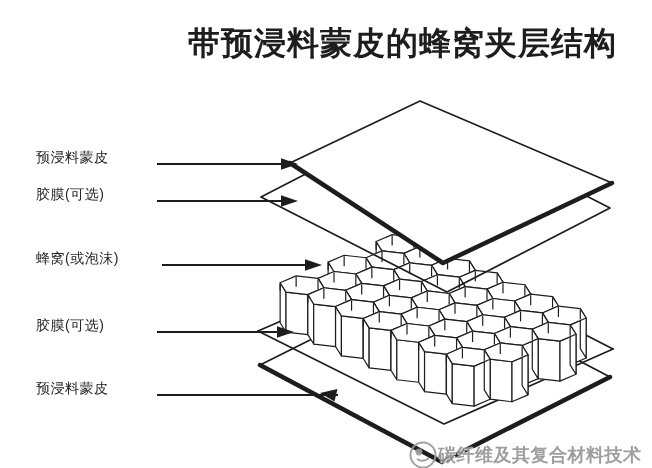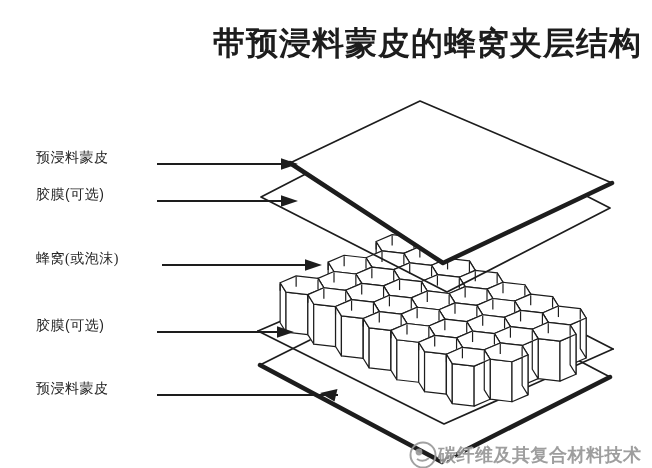--- a/index.html
+++ b/index.html
@@ -7,21 +7,21 @@
     --wm:#969696;
     --bg:#ffffff;
   }
   html,body{margin:0;padding:0;background:#f5f5f5;}
   body{font-family:"Liberation Sans", sans-serif;}
   #stage{
     position:relative;width:652px;height:468px;background:var(--bg);
     overflow:hidden;margin:0 auto;
   }
   #page-title{
-    position:absolute;left:213px;top:22px;width:440px;
+    position:absolute;left:188px;top:22px;width:440px;
     font-size:32px;font-weight:600;letter-spacing:1px;color:var(--ink);
     white-space:nowrap;
   }
   #diagram-svg{position:absolute;left:0;top:0;}
   .layer-label{
     position:absolute;left:36px;
     font-size:14px;font-weight:500;color:#262626;white-space:nowrap;
     letter-spacing:0.5px;
   }
   #watermark{
@@ -363,21 +363,21 @@
       <polygon points="294,332 277,326.2 277,337.8" stroke="none"></polygon>
 
       <line x1="157" y1="395" x2="338" y2="395" stroke-width="1.8"></line>
       <polygon points="320,393 337.5,389 334.5,401.5" stroke="none"></polygon>
     </g>
   </svg>
 
   <div id="labels">
       <div class="layer-label" style="display: block; top: 149px;">预浸料蒙皮</div>
       <div class="layer-label" style="display: block; top: 186px;">胶膜(可选)</div>
-      <div class="layer-label" style="display: block; top: 250px; font-family: Liberation Serif, serif;">蜂窝(或泡沫)</div>
+      <div class="layer-label" style="display: block; top: 250px;">蜂窝(或泡沫)</div>
       <div class="layer-label" style="display: block; top: 317px;">胶膜(可选)</div>
       <div class="layer-label" style="display: block; top: 380px;">预浸料蒙皮</div>
     </div>
 
   <div id="watermark">
     <svg width="30" height="30" viewBox="0 0 30 30">
       <circle cx="15" cy="15" r="12.5" fill="none" stroke="#9a9a9a" stroke-width="2"></circle>
       <circle cx="11" cy="12" r="3.4" fill="#9a9a9a"></circle>
       <path d="M9 19 q6 4 12 -1" fill="none" stroke="#9a9a9a" stroke-width="2"></path>
     </svg>

